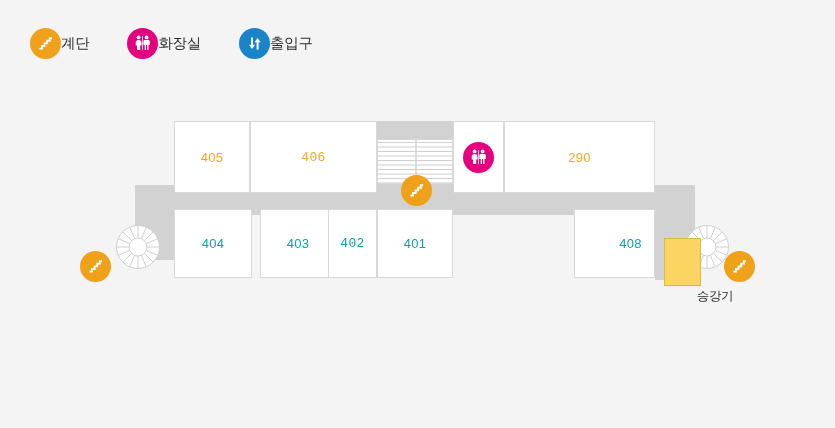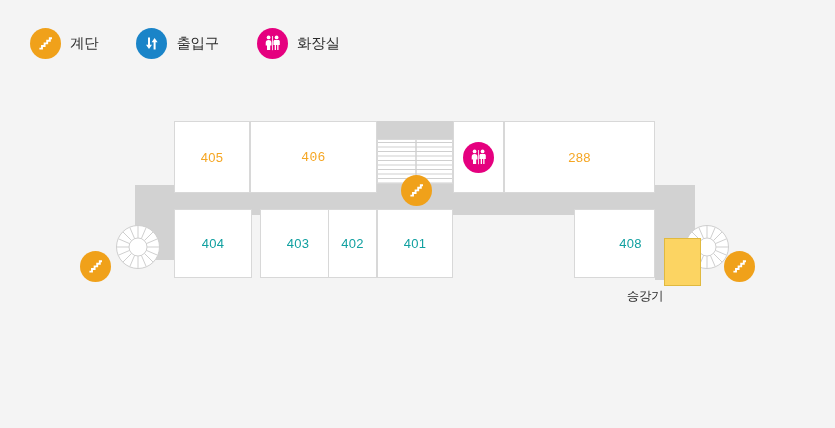--- a/index.html
+++ b/index.html
@@ -14,21 +14,21 @@
 
   
   .legend{position:absolute;left:30px;top:28px;display:flex;align-items:center;gap:0;}
   .legend-item{display:flex;align-items:center;margin-right:38px;}
   .legend-badge{
     width:31px;height:31px;border-radius:50%;
     display:flex;align-items:center;justify-content:center;
     flex:0 0 auto;
   }
   .legend-label{
-    margin-left:9px;font-size:14.5px;color:#2b2b2b;
+    font-size:14.5px;color:#2b2b2b;
     letter-spacing:-0.3px;white-space:nowrap;
   }
   .b-stairs{background:#f0a11a;}
   .b-toilet{background:#e5007f;}
   .b-exit{background:#1a84c8;}
 
   
   .plan{position:absolute;left:0;top:0;width:835px;height:428px;border-radius:22px;}
 
   .corridor{position:absolute;background:#d2d2d2;}
@@ -81,45 +81,45 @@
     <div class="legend-item">
       <div class="legend-badge b-stairs">
         <svg width="19" height="19" viewBox="0 0 19 19" aria-hidden="true">
           <path d="M3.4 14.6 L6.0 14.6 L6.0 12.0 L8.6 12.0 L8.6 9.4 L11.2 9.4 L11.2 6.8 L13.8 6.8 L13.8 4.2 L16.0 4.2" fill="none" stroke="#ffffff" stroke-width="1.9" stroke-linejoin="miter" stroke-linecap="butt"></path>
         </svg>
       </div>
       <div class="legend-label">계단</div>
     </div>
 
     <div class="legend-item">
+      <div class="legend-badge b-toilet">
+        <svg width="21" height="21" viewBox="0 0 21 21" aria-hidden="true">
+
+          <circle cx="6.6" cy="4.4" r="1.9" fill="#fff"></circle>
+          <path d="M6.6 6.9 c-2.1 0 -2.9 1.2 -2.9 3.0 l0 2.6 l1.3 0 l0 4.6 l3.2 0 l0 -4.6 l1.3 0 l0 -2.6 c0 -1.8 -0.8 -3.0 -2.9 -3.0 z" fill="#fff"></path>
+
+          <rect x="10.2" y="3.0" width="0.8" height="14.2" fill="#fff"></rect>
+
+          <circle cx="14.6" cy="4.4" r="1.9" fill="#fff"></circle>
+          <path d="M12.9 7.0 l3.4 0 c0.9 0 1.5 0.6 1.5 1.5 l0 3.6 l-1.3 0 l0 5.0 l-1.3 0 l0 -5.0 l-1.2 0 l0 5.0 l-1.3 0 l0 -5.0 l-1.3 0 l0 -3.6 c0 -0.9 0.6 -1.5 1.5 -1.5 z" fill="#fff"></path>
+        </svg>
+      </div>
+      <div class="legend-label">화장실</div>
+    </div>
+
+    <div class="legend-item">
       <div class="legend-badge b-exit">
         <svg width="19" height="19" viewBox="0 0 19 19" aria-hidden="true">
 
           <path d="M6.6 3.6 l2.0 0 l0 7.2 l2.0 0 l-3.0 4.2 l-3.0 -4.2 l2.0 0 z" fill="#ffffff" transform="translate(-0.6,0)"></path>
 
           <path d="M11.0 15.4 l2.0 0 l0 -7.2 l2.0 0 l-3.0 -4.2 l-3.0 4.2 l2.0 0 z" fill="#ffffff" transform="translate(0.6,0)"></path>
         </svg>
       </div>
       <div class="legend-label">출입구</div>
-    </div>
-
-    <div class="legend-item">
-      <div class="legend-badge b-toilet">
-        <svg width="21" height="21" viewBox="0 0 21 21" aria-hidden="true">
-
-          <circle cx="6.6" cy="4.4" r="1.9" fill="#fff"></circle>
-          <path d="M6.6 6.9 c-2.1 0 -2.9 1.2 -2.9 3.0 l0 2.6 l1.3 0 l0 4.6 l3.2 0 l0 -4.6 l1.3 0 l0 -2.6 c0 -1.8 -0.8 -3.0 -2.9 -3.0 z" fill="#fff"></path>
-
-          <rect x="10.2" y="3.0" width="0.8" height="14.2" fill="#fff"></rect>
-
-          <circle cx="14.6" cy="4.4" r="1.9" fill="#fff"></circle>
-          <path d="M12.9 7.0 l3.4 0 c0.9 0 1.5 0.6 1.5 1.5 l0 3.6 l-1.3 0 l0 5.0 l-1.3 0 l0 -5.0 l-1.2 0 l0 5.0 l-1.3 0 l0 -5.0 l-1.3 0 l0 -3.6 c0 -0.9 0.6 -1.5 1.5 -1.5 z" fill="#fff"></path>
-        </svg>
-      </div>
-      <div class="legend-label">화장실</div>
     </div>
 
   </div>
 
   <div class="plan">
 
     <div class="corridor" style="left:135px;top:185px;width:560px;height:30px;"></div>
     <div class="corridor" style="left:135px;top:185px;width:40px;height:75px;"></div>
     <div class="corridor" style="left:655px;top:185px;width:40px;height:95px;"></div>
 
@@ -158,32 +158,32 @@
           <circle cx="6.6" cy="4.4" r="1.9" fill="#fff"></circle>
           <path d="M6.6 6.9 c-2.1 0 -2.9 1.2 -2.9 3.0 l0 2.6 l1.3 0 l0 4.6 l3.2 0 l0 -4.6 l1.3 0 l0 -2.6 c0 -1.8 -0.8 -3.0 -2.9 -3.0 z" fill="#fff"></path>
           <rect x="10.2" y="3.0" width="0.8" height="14.2" fill="#fff"></rect>
           <circle cx="14.6" cy="4.4" r="1.9" fill="#fff"></circle>
           <path d="M12.9 7.0 l3.4 0 c0.9 0 1.5 0.6 1.5 1.5 l0 3.6 l-1.3 0 l0 5.0 l-1.3 0 l0 -5.0 l-1.2 0 l0 5.0 l-1.3 0 l0 -5.0 l-1.3 0 l0 -3.6 c0 -0.9 0.6 -1.5 1.5 -1.5 z" fill="#fff"></path>
         </svg>
       </div>
     </div>
 
     <div class="room" style="left:504px;top:121px;width:151px;height:72px;">
-      <span class="room-label lab-orange">288</span>
+      <span class="room-label lab-orange">290</span>
     </div>
 
     <div class="room" style="left:174px;top:209px;width:78px;height:69px;">
       <span class="room-label lab-teal">404</span>
     </div>
 
     <div class="room" style="left:252px;top:209px;width:76px;height:69px;margin-left:8px;">
       <span class="room-label lab-teal">403</span>
     </div>
 
-    <div class="room" style="left:328px;top:209px;width:49px;height:69px;">
+    <div class="room" style="left:328px;top:209px;width:49px;height:69px;font-family:Liberation Mono, monospace;">
       <span class="room-label lab-teal">402</span>
     </div>
 
     <div class="room" style="left:377px;top:209px;width:76px;height:69px;justify-content:center;">
       <span class="room-label lab-teal">401</span>
     </div>
 
 
     <div class="room" style="left:574px;top:209px;width:81px;height:69px;padding-left:32px;">
       <span class="room-label lab-teal">408</span>
@@ -229,21 +229,21 @@
         <line x1="42.6" y1="31.2" x2="31.2" y2="26.3"></line>
         <line x1="31.2" y1="42.6" x2="26.3" y2="31.2"></line>
         <line x1="14.8" y1="42.6" x2="19.7" y2="31.2"></line>
         <line x1="3.4" y1="31.2" x2="14.8" y2="26.3"></line>
         <line x1="3.4" y1="14.8" x2="14.8" y2="19.7"></line>
         <line x1="14.8" y1="3.4" x2="19.7" y2="14.8"></line>
       </g>
     </svg>
 
     <div class="elevator" style="left:664px;top:238px;width:37px;height:48px;"></div>
-    <div class="elev-label" style="left:606px;top:288px;width:78px;text-align:center;">승강기</div>
+    <div class="elev-label" style="left:676px;top:288px;width:78px;text-align:center;">승강기</div>
 
     <div class="marker m-stairs" style="left:401px;top:175px;width:31px;height:31px;">
       <svg width="19" height="19" viewBox="0 0 19 19" aria-hidden="true">
         <path d="M3.4 14.6 L6.0 14.6 L6.0 12.0 L8.6 12.0 L8.6 9.4 L11.2 9.4 L11.2 6.8 L13.8 6.8 L13.8 4.2 L16.0 4.2" fill="none" stroke="#ffffff" stroke-width="1.9" stroke-linejoin="miter" stroke-linecap="butt"></path>
       </svg>
     </div>
 
     <div class="marker m-stairs" style="left:80px;top:251px;width:31px;height:31px;">
       <svg width="19" height="19" viewBox="0 0 19 19" aria-hidden="true">
         <path d="M3.4 14.6 L6.0 14.6 L6.0 12.0 L8.6 12.0 L8.6 9.4 L11.2 9.4 L11.2 6.8 L13.8 6.8 L13.8 4.2 L16.0 4.2" fill="none" stroke="#ffffff" stroke-width="1.9" stroke-linejoin="miter" stroke-linecap="butt"></path>

